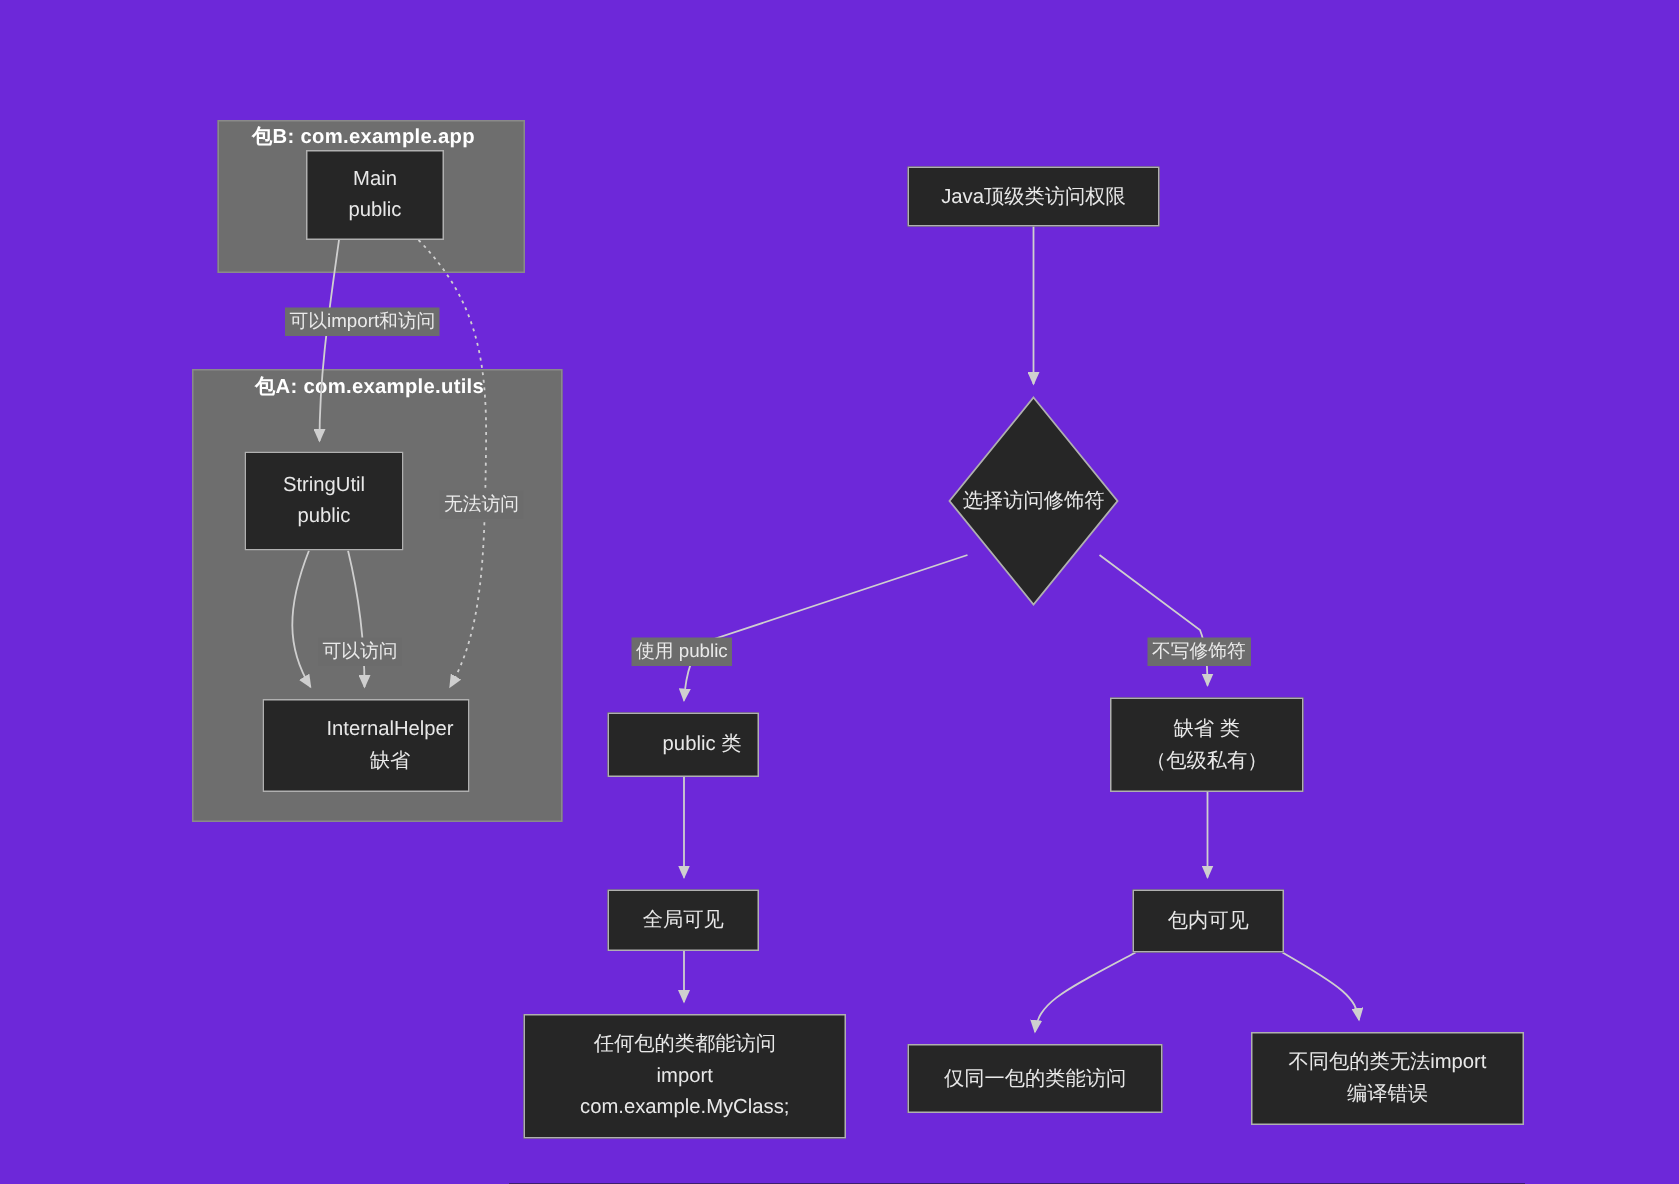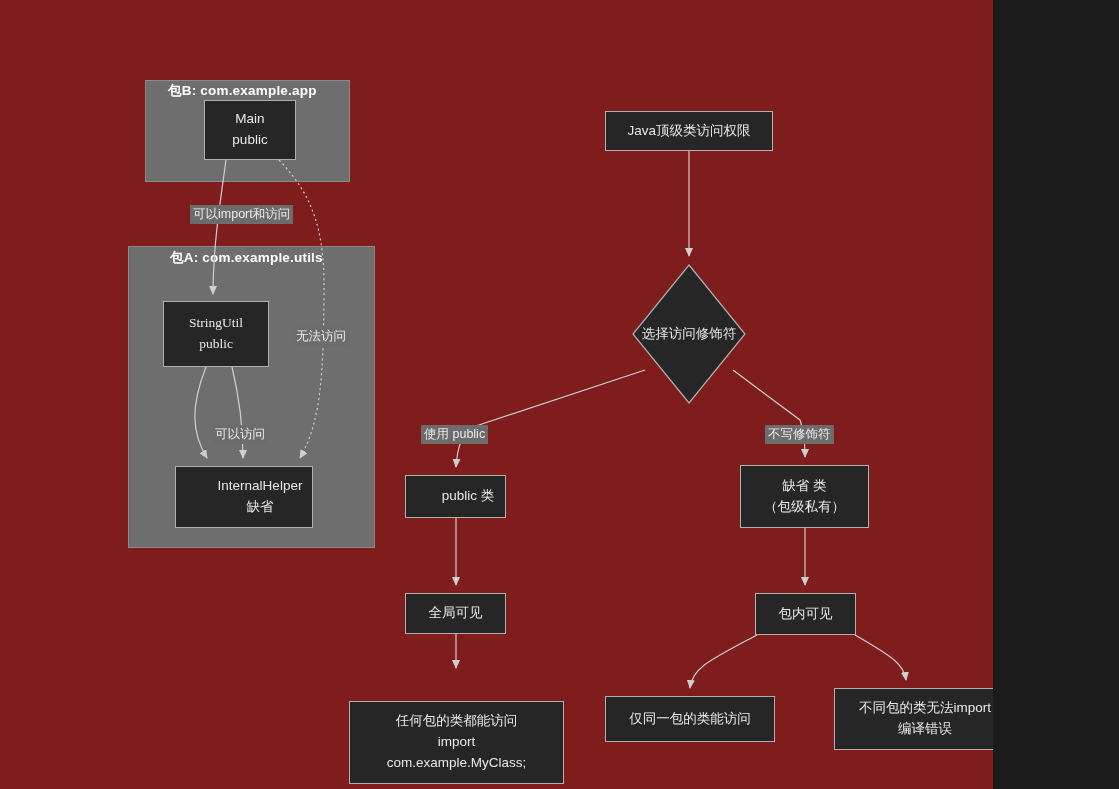--- a/index.html
+++ b/index.html
@@ -6,23 +6,23 @@
   html, body {
     margin: 0;
     padding: 0;
     background: #1b1b1b;
   }
   body {
     font-family: "Liberation Sans", "DejaVu Sans", sans-serif;
   }
   #canvas {
     position: relative;
-    width: 993px;
+    width: 1119px;
     height: 789px;
-    background: #7f1d1d;
+    background: #6d28d9;
     overflow: hidden;
   }
   svg.edges {
     position: absolute;
     left: 0;
     top: 0;
     width: 1119px;
     height: 789px;
     pointer-events: none;
   }
@@ -129,21 +129,21 @@
     <path d="M 757,635 C 710,660 692,668 690,688" fill="none" stroke="#cfcfcf" stroke-width="1.2" marker-end="url(#ah)"></path>
 
     <path d="M 855,635 C 895,658 904,665 906,680" fill="none" stroke="#cfcfcf" stroke-width="1.2" marker-end="url(#ah)"></path>
   </svg>
 
   <div class="node" style="left:204px; top:100px; width:92px; height:60px;">
     <span class="line">Main</span>
     <span class="line">public</span>
   </div>
 
-  <div class="node" style="left:163px; top:301px; width:106px; height:66px;font-family:Liberation Serif, serif;">
+  <div class="node" style="left:163px; top:301px; width:106px; height:66px;">
     <span class="line">StringUtil</span>
     <span class="line">public</span>
   </div>
 
   <div class="node" style="left:175px; top:466px; width:138px; height:62px;padding-left:32px;">
     <span class="line">InternalHelper</span>
     <span class="line">缺省</span>
   </div>
 
   <div class="edge-label" style="left:161px; top:205px;margin-left:29px;">可以import和访问</div>
@@ -171,21 +171,21 @@
   </div>
 
   <div class="node" style="left:405px; top:593px; width:101px; height:41px;">
     <span class="line">全局可见</span>
   </div>
 
   <div class="node" style="left:755px; top:593px; width:101px; height:42px;">
     <span class="line">包内可见</span>
   </div>
 
-  <div class="node" style="left:349px; top:676px; width:215px; height:83px;margin-top:25px;">
+  <div class="node" style="left:349px; top:676px; width:215px; height:83px;">
     <span class="line">任何包的类都能访问</span>
     <span class="line">import</span>
     <span class="line">com.example.MyClass;</span>
   </div>
 
   <div class="node" style="left:605px; top:696px; width:170px; height:46px;">
     <span class="line">仅同一包的类能访问</span>
   </div>
 
   <div class="node" style="left:815px; top:688px; width:182px; height:62px;margin-left:19px;">

